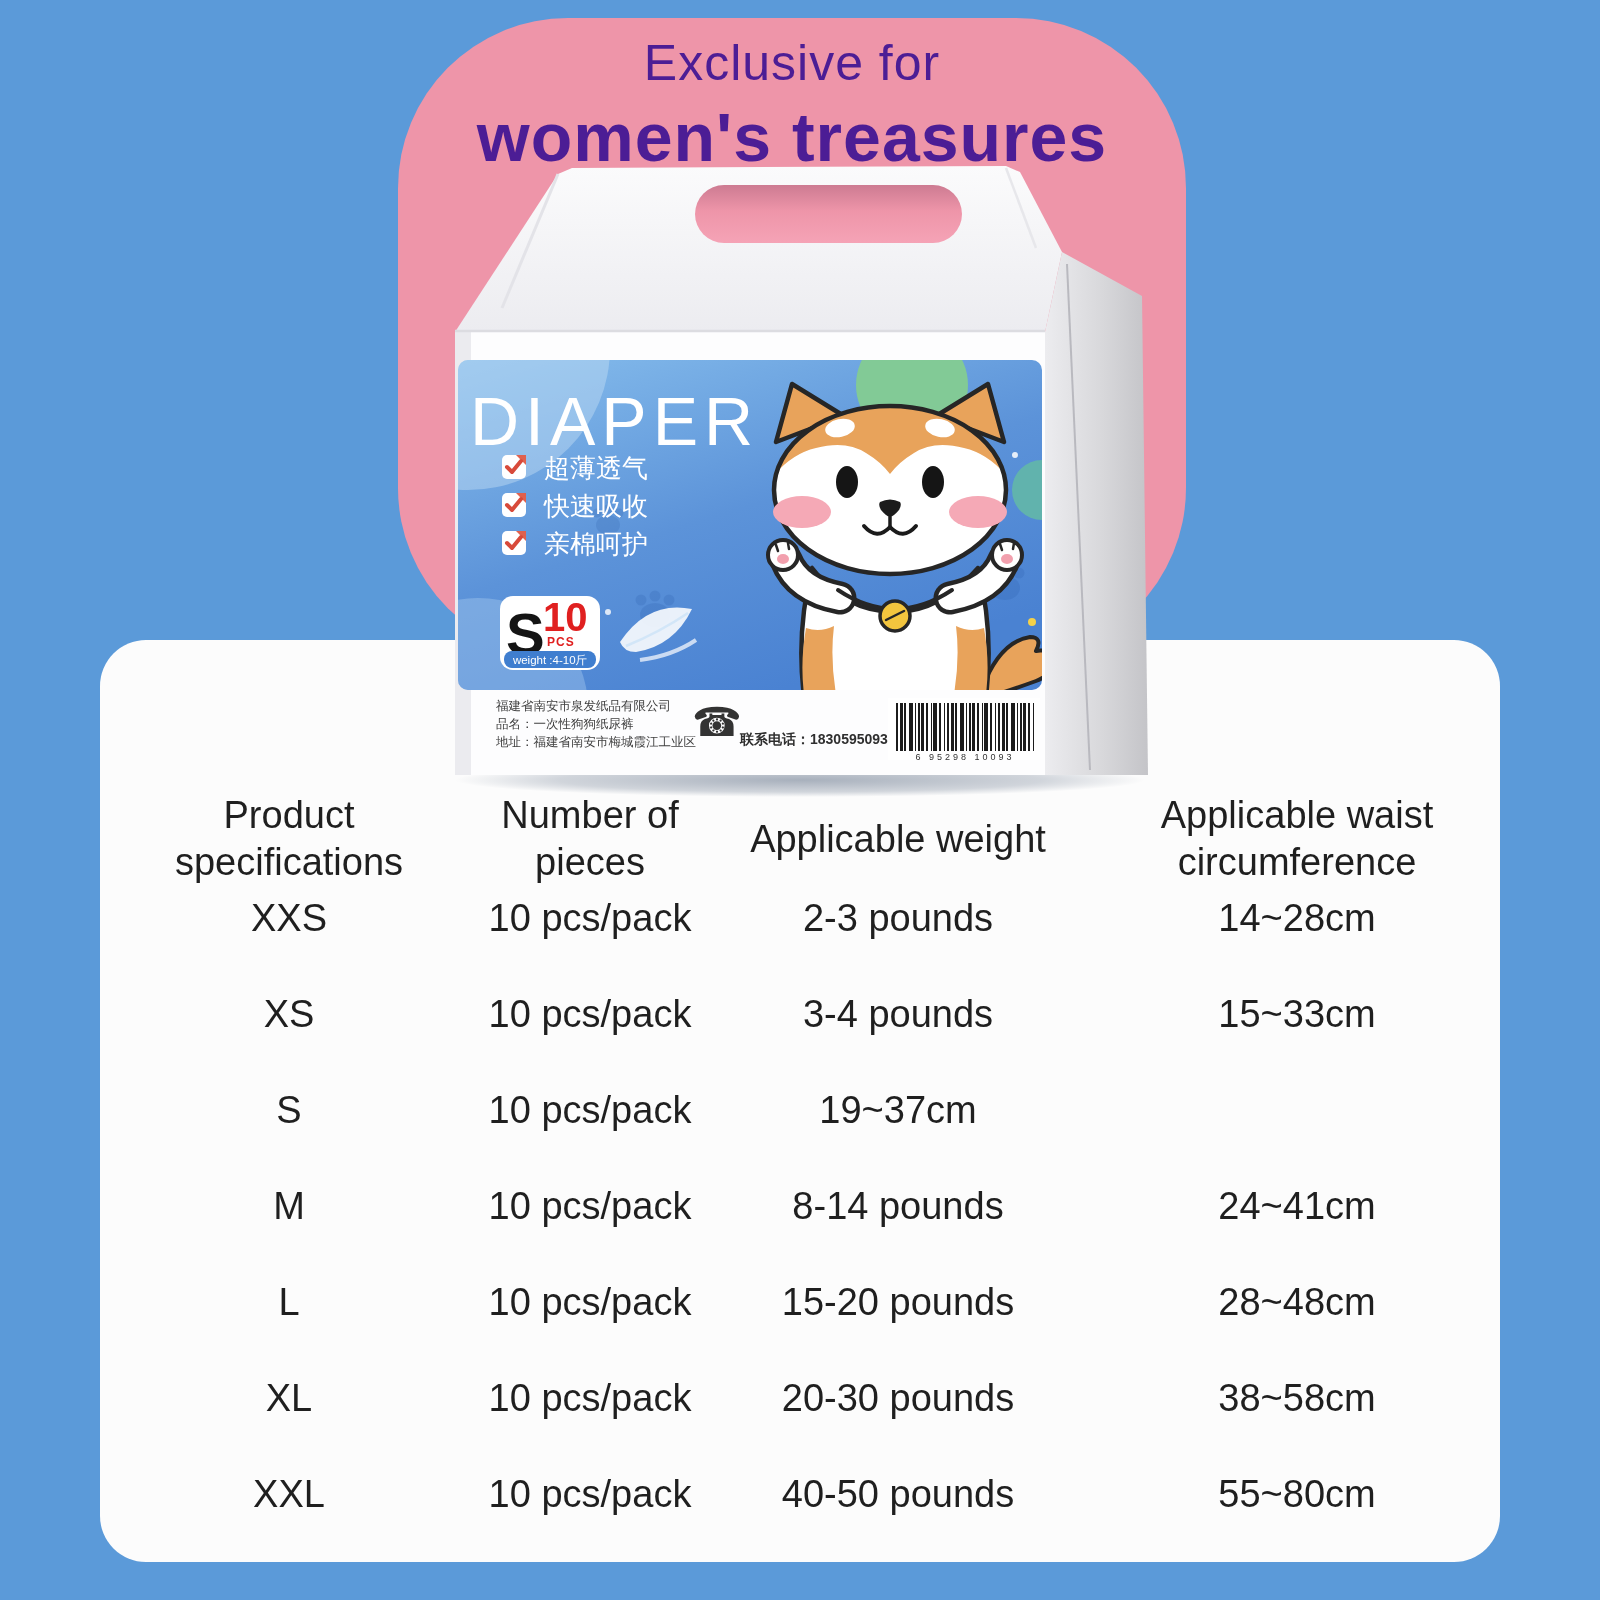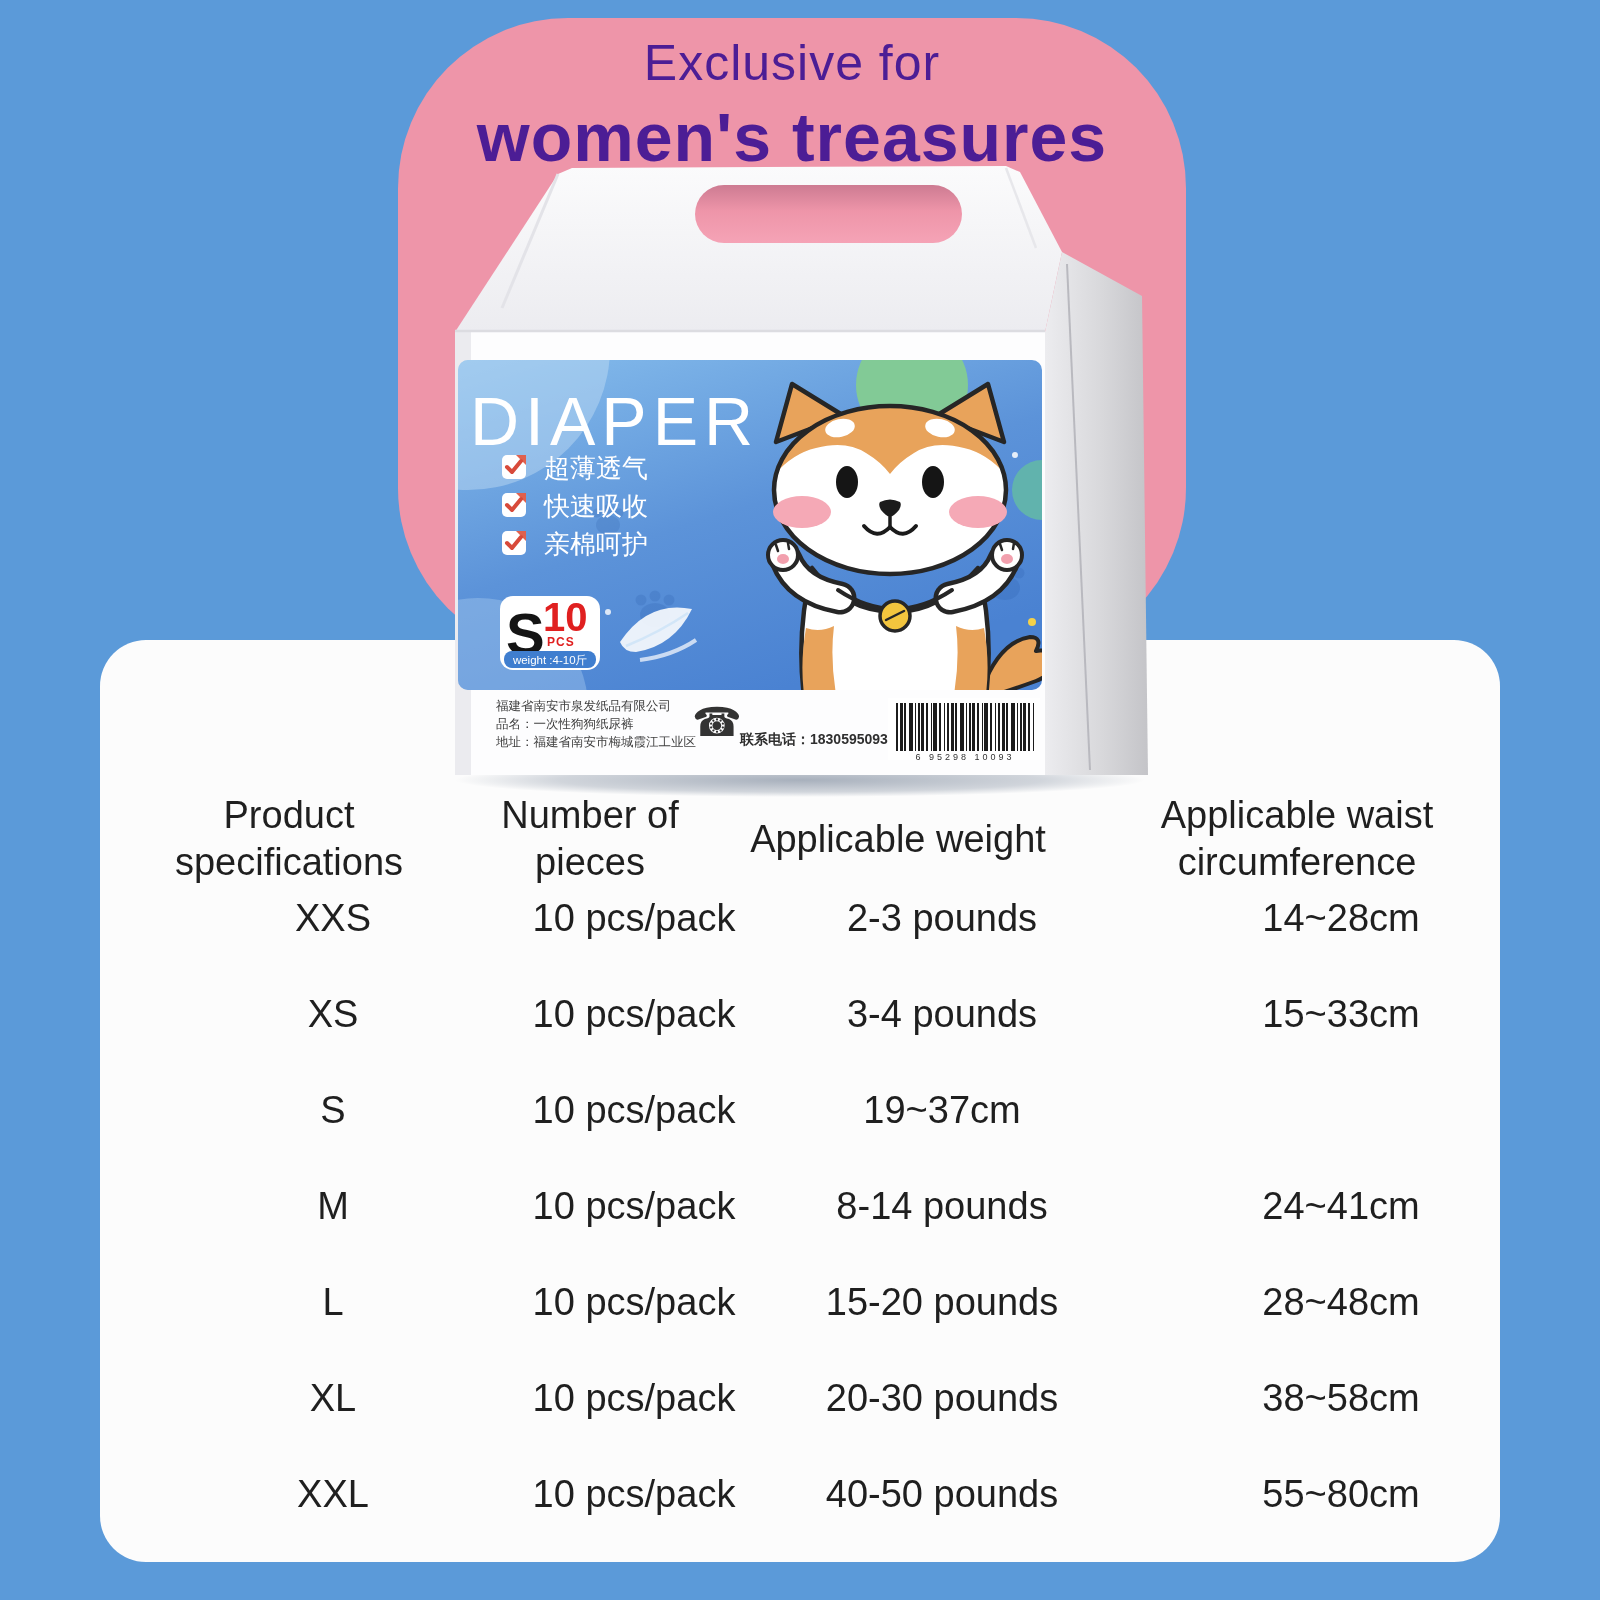--- a/index.html
+++ b/index.html
@@ -26,21 +26,21 @@
     position:absolute;left:0;width:100%;
     display:grid;grid-template-columns:27% 16% 28% 29%;
     color:#1f1f1f;
   }
   .thead{top:112px;margin-top:40px;}
   .thead .hcell{
     font-size:38px;line-height:1.24;text-align:center;
     align-self:center;justify-self:center;max-width:95%;
   }
   .rows{position:absolute;top:230px;left:0;width:100%;}
-  .trow{position:relative;height:96px;margin-left:44px;}
+  .trow{position:relative;height:96px;}
   .tcell{
     font-size:38px;text-align:center;align-self:center;white-space:nowrap;
   }
   .pkg{position:absolute;left:440px;top:160px;}
 </style>
 </head>
 <body>
 
 <div class="blob"></div>
 

